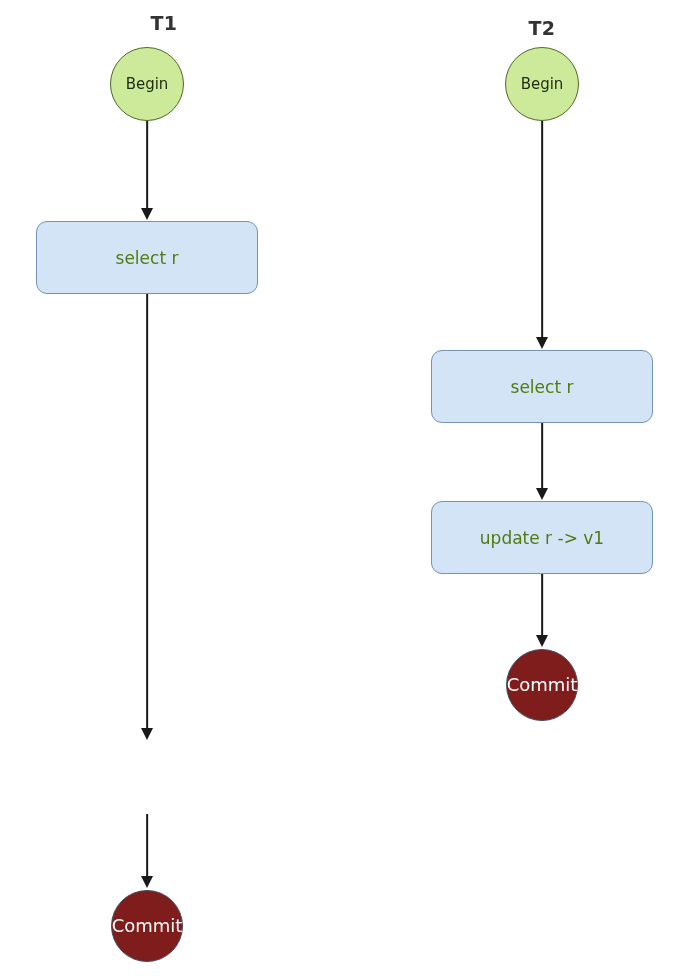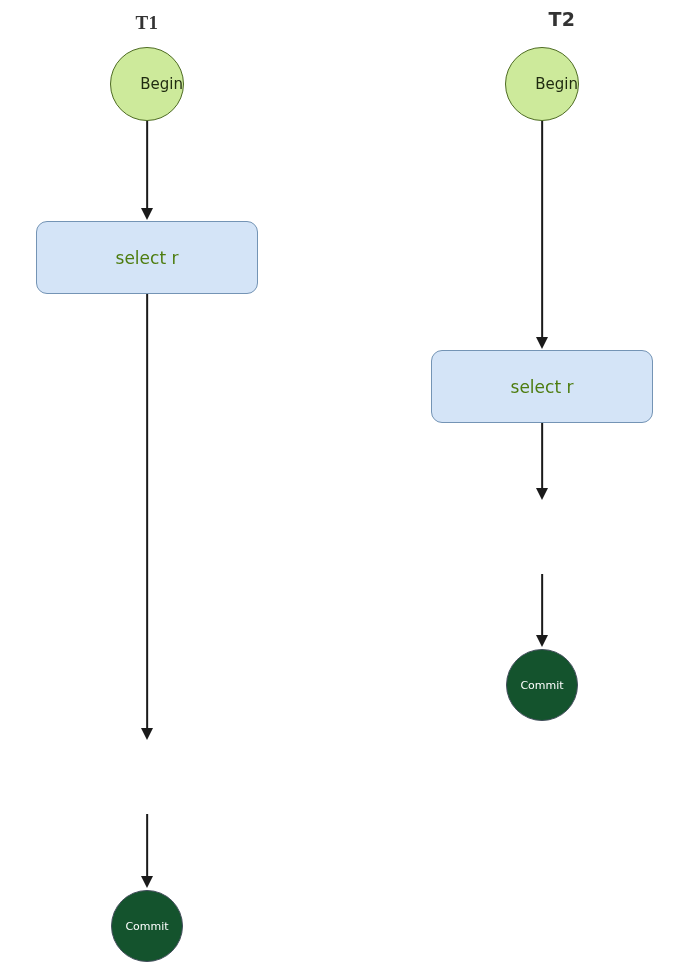--- a/index.html
+++ b/index.html
@@ -46,27 +46,26 @@
     justify-content: center;
     transform: translate(-50%, -50%);
     text-align: center;
     line-height: 1;
   }
   .node-begin {
     background: #cdea9b;
     border: 1.6px solid #4d6b22;
     color: #1f2a10;
     font-size: 15px;
-    justify-content: flex-end;
   }
   .node-commit {
-    background: #14532d;
+    background: #7f1d1d;
     border: 1.6px solid #424d5b;
     color: #ffffff;
-    font-size: 11px;
+    font-size: 18px;
   }
 
   
   .node-box {
     position: absolute;
     box-sizing: border-box;
     background: #d4e4f7;
     border: 1.6px solid #7494b5;
     border-radius: 11px;
     display: flex;
@@ -93,21 +92,21 @@
     border-right: 6px solid transparent;
     border-top: 12px solid #1a1a1a;
     transform: translateX(-50%);
   }
 </style>
 </head>
 <body>
 
 <div id="diagram-canvas">
 
-  <div class="lane-title" style="left:147px; top:12px;font-family:Liberation Serif, serif;">T1</div>
+  <div class="lane-title" style="left:164px; top:12px;">T1</div>
 
   <div class="node-circle node-begin" style="left:147px; top:84px; width:74px; height:74px;">
     <span>Begin</span>
   </div>
 
   <div class="edge-line" style="left:147px; top:121px; height:88px;"></div>
   <div class="edge-arrow" style="left:147px; top:208px;"></div>
 
   <div class="node-box" style="left:147px; top:221px; width:222px; height:73px;">
     <span>select r</span>
@@ -117,36 +116,39 @@
   <div class="edge-arrow" style="left:147px; top:728px;"></div>
 
 
   <div class="edge-line" style="left:147px; top:814px; height:63px;"></div>
   <div class="edge-arrow" style="left:147px; top:876px;"></div>
 
   <div class="node-circle node-commit" style="left:147px; top:926px; width:72px; height:72px;">
     <span>Commit</span>
   </div>
 
-  <div class="lane-title" style="left:542px; top:8px;margin-left:20px;">T2</div>
+  <div class="lane-title" style="left:542px; top:17px;">T2</div>
 
   <div class="node-circle node-begin" style="left:542px; top:84px; width:74px; height:74px;">
     <span>Begin</span>
   </div>
 
   <div class="edge-line" style="left:542px; top:121px; height:217px;"></div>
   <div class="edge-arrow" style="left:542px; top:337px;"></div>
 
   <div class="node-box" style="left:542px; top:350px; width:222px; height:73px;">
     <span>select r</span>
   </div>
 
   <div class="edge-line" style="left:542px; top:423px; height:66px;"></div>
   <div class="edge-arrow" style="left:542px; top:488px;"></div>
 
+  <div class="node-box" style="left:542px; top:501px; width:222px; height:73px;">
+    <span>update r -&gt; v1</span>
+  </div>
 
   <div class="edge-line" style="left:542px; top:574px; height:62px;"></div>
   <div class="edge-arrow" style="left:542px; top:635px;"></div>
 
   <div class="node-circle node-commit" style="left:542px; top:685px; width:72px; height:72px;">
     <span>Commit</span>
   </div>
 
 </div>
 

